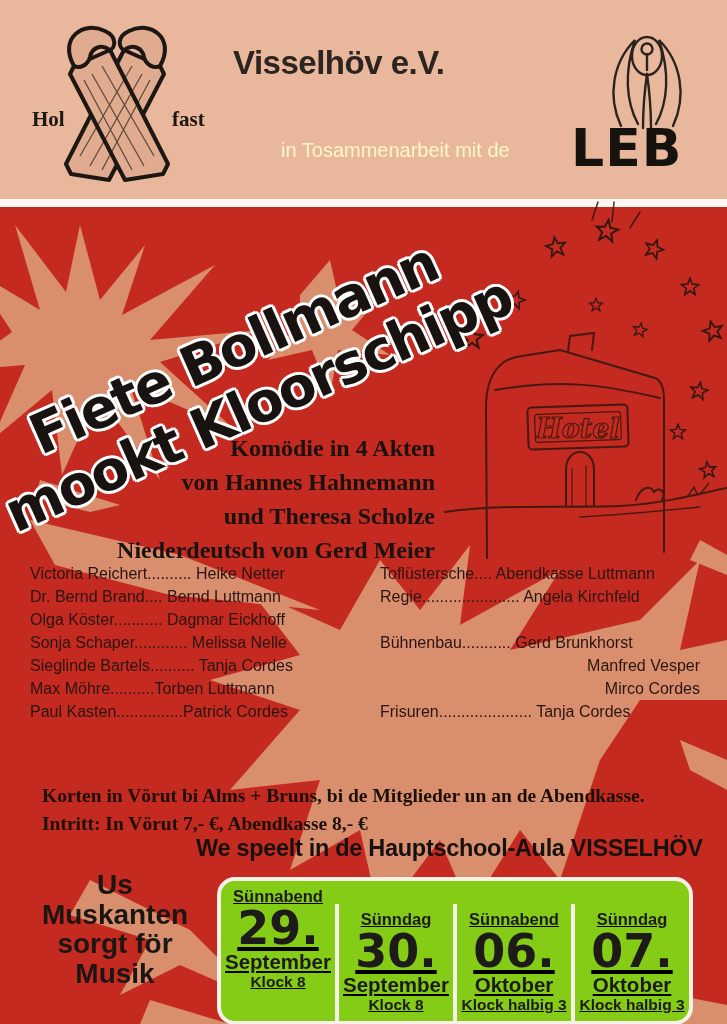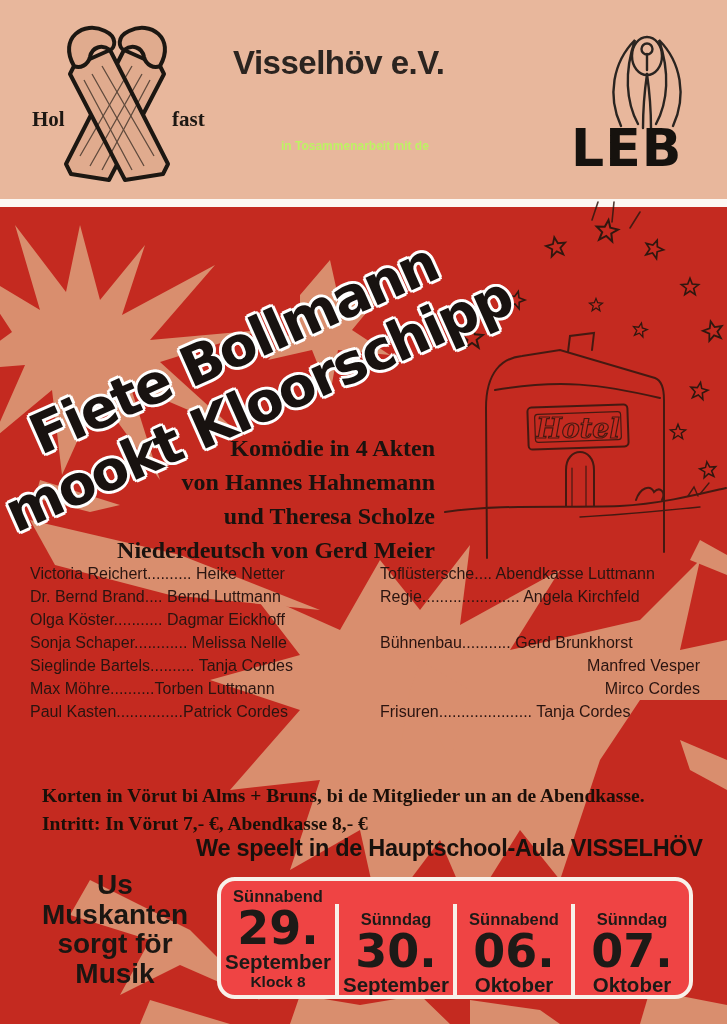--- a/index.html
+++ b/index.html
@@ -7,21 +7,21 @@
     position:relative;width:727px;height:1024px;overflow:hidden;
     background:#c42a20;
     font-family:"Liberation Sans",sans-serif;
     -webkit-font-smoothing:antialiased;
   }
   
   .header-band{position:absolute;left:0;top:0;width:727px;height:199px;background:#e8b79c;}
   .divider-strip{position:absolute;left:0;top:199px;width:727px;height:8px;background:#fcf7f2;}
   .org-name{position:absolute;left:233px;top:44px;font-size:33px;line-height:38px;
     font-weight:bold;color:#2b2420;letter-spacing:-0.5px;}
-  .coop-line{position:absolute;left:281px;top:139px;font-size:12px;font-weight:bold;color:#bef264;}
+  .coop-line{position:absolute;left:281px;top:139px;font-size:20px;font-weight:normal;color:#fef9c3;}
   .logo-holfast{position:absolute;left:14px;top:14px;}
   .logo-leb{position:absolute;left:563px;top:20px;}
   
   .bg-art{position:absolute;left:0;top:0;width:727px;height:1024px;}
   
   .main-title{
     position:absolute;left:-64px;top:316px;width:620px;
     transform:rotate(-24deg);
     text-align:center;font-family:"DejaVu Sans",sans-serif;font-weight:bold;
     font-size:55px;line-height:61px;letter-spacing:-2px;color:#181210;
@@ -40,23 +40,23 @@
   .cast-row.r-right{text-align:right;}
   
   .tickets-block{position:absolute;left:42px;top:782px;width:660px;
     font-family:"Liberation Serif",serif;font-weight:bold;font-size:19.5px;line-height:28px;color:#1b0f08;}
   .venue-line{position:absolute;left:196px;top:835px;font-size:23.5px;font-weight:bold;
     color:#17110d;letter-spacing:-0.3px;white-space:nowrap;}
   
   .music-block{position:absolute;left:22px;top:870px;width:186px;text-align:center;
     font-size:28px;line-height:29.5px;font-weight:bold;color:#1b1612;}
   
-  .shows-panel{position:absolute;left:217px;top:877px;width:476px;height:122px;
-    box-sizing:border-box;background:#ef4444;border:4px solid #f8f1e9;border-radius:18px;
-    display:flex;overflow:hidden;}
+  .shows-panel{position:absolute;left:217px;top:877px;width:476px;height:148px;
+    box-sizing:border-box;background:#84cc16;border:4px solid #f8f1e9;border-radius:18px;
+    display:flex;overflow:hidden;text-decoration:underline;}
   .show-cell{flex:1;display:flex;flex-direction:column;align-items:center;
     padding-top:5px;color:#1d1a17;white-space:nowrap;}
   .show-cell + .show-cell{border-left:4px solid #f8f1e9;margin-top:23px;}
   .show-day{font-size:16.5px;line-height:20px;font-weight:bold;}
   .show-date{font-size:46px;line-height:45px;font-weight:bold;font-family:"DejaVu Sans",sans-serif;}
   .show-month{font-size:20.5px;line-height:22px;font-weight:bold;}
   .show-time{font-size:15.5px;line-height:18px;font-weight:bold;}
 </style>
 </head>
 <body>

